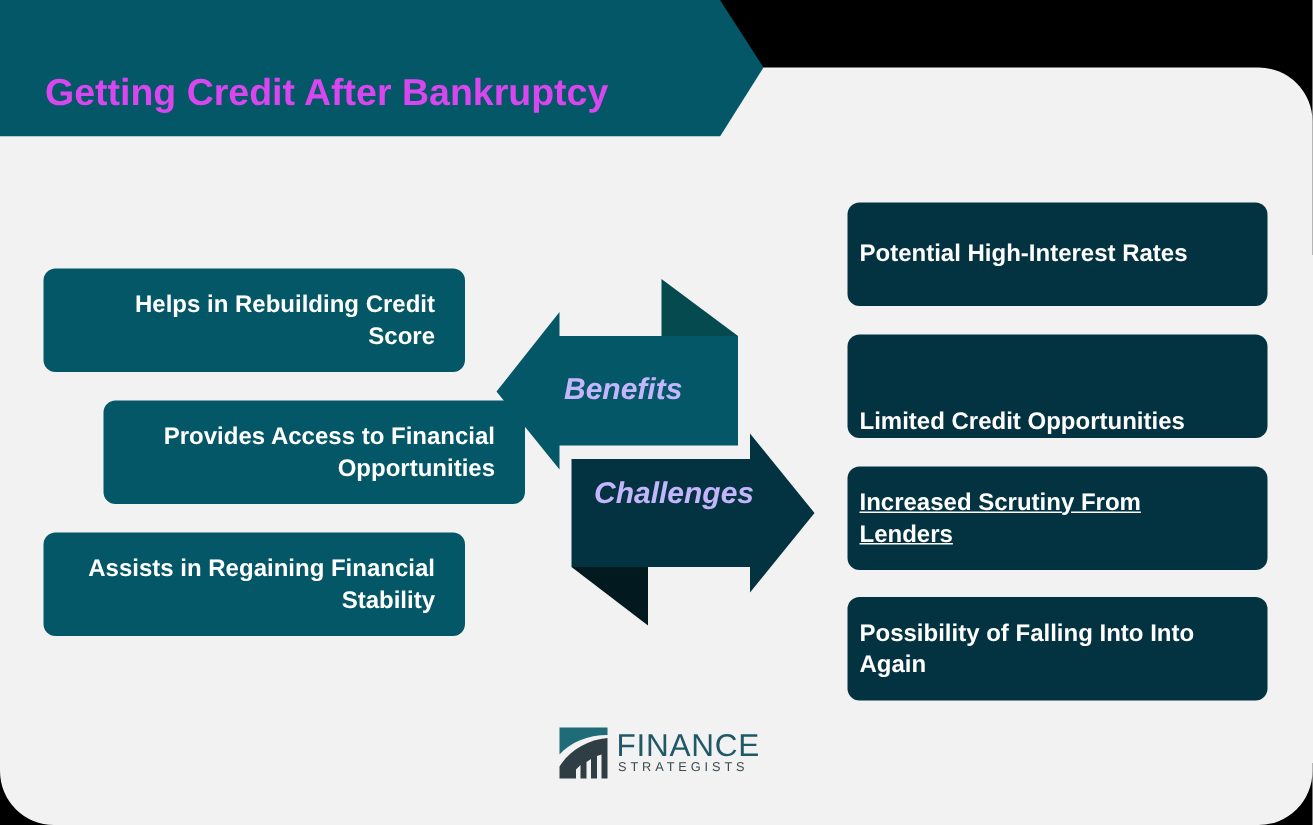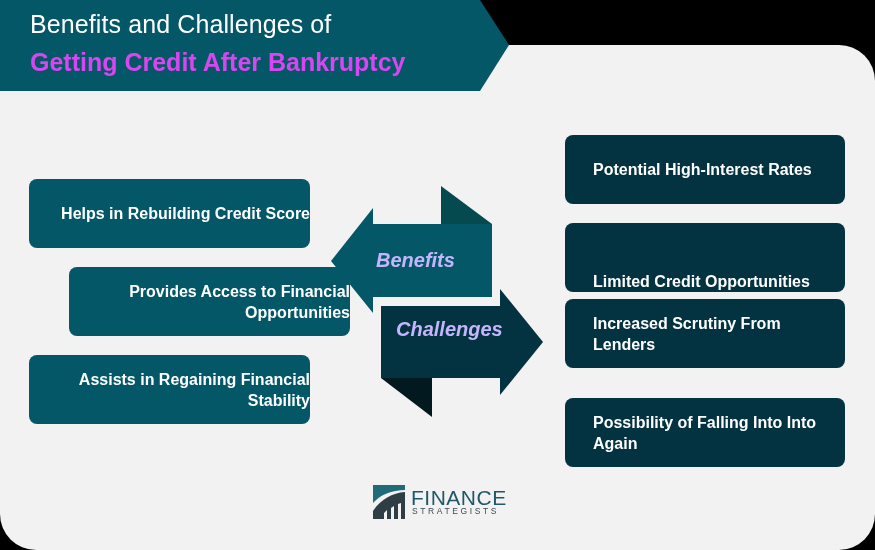--- a/index.html
+++ b/index.html
@@ -26,25 +26,25 @@
     position: absolute; left: 30px; top: 48px;
     color: #d946ef; font-size: 25px; font-weight: 700; white-space: nowrap;
   }
   .box {
     position: absolute; border-radius: 8px;
     color: #ffffff; font-weight: 700; font-size: 16px; line-height: 21px;
     box-sizing: border-box; display: flex; align-items: center;
   }
   .box.benefit {
     left: 29px; width: 281px; height: 69px; background: #035766;
-    justify-content: flex-end; text-align: right; padding-left: 20px;
+    justify-content: flex-end; text-align: right; padding-right: 20px; padding-left: 20px;
   }
   .box.challenge {
     left: 565px; width: 280px; height: 69px; background: #033340;
-    justify-content: flex-start; text-align: left; padding-left: 28px; padding-right: 20px;
+    justify-content: flex-start; text-align: left; padding-left: 8px; padding-right: 20px;
   }
   .box span { display: block; }
   .arrows { position: absolute; left: 0; top: 0; width: 875px; height: 550px; pointer-events: none; }
   .arrow-label {
     position: absolute; color: #c4b5fd; font-weight: 700; font-size: 20px; white-space: nowrap; font-style: italic;
   }
   .logo { position: absolute; left: 372px; top: 483px; width: 140px; height: 38px; }
   .logo-finance {
     position: absolute; left: 39px; top: 4px; color: #1f5866; font-size: 21px; font-weight: 400;
     letter-spacing: 0.5px; line-height: 21px;
@@ -56,41 +56,40 @@
 </style>
 </head>
 <body>
 
 <div class="panel"></div>
 
 <div class="title-banner">
   <svg width="510" height="91" viewBox="0 0 510 91">
     <polygon points="0,0 480,0 509,45 480,91 0,91" fill="#035766"></polygon>
   </svg>
-  <div class="title-line1">Benefits and Challenges of</div>
   <div class="title-line2">Getting Credit After Bankruptcy</div>
 </div>
 
 <div class="box benefit" style="top:179px;">
   <span>Helps in Rebuilding Credit Score</span>
 </div>
 <div class="box benefit" style="top:267px;margin-left:40px;">
   <span>Provides Access to Financial Opportunities</span>
 </div>
 <div class="box benefit" style="top:355px;">
   <span>Assists in Regaining Financial Stability</span>
 </div>
 
 <div class="box challenge" style="top:135px;">
   <span>Potential High-Interest Rates</span>
 </div>
 <div class="box challenge" style="top:223px;align-items:flex-end;">
   <span>Limited Credit Opportunities</span>
 </div>
-<div class="box challenge" style="top:299px;">
+<div class="box challenge" style="top:311px;text-decoration:underline;">
   <span>Increased Scrutiny From Lenders</span>
 </div>
 <div class="box challenge" style="top:398px;">
   <span>Possibility of Falling Into Into Again</span>
 </div>
 
 <svg class="arrows" width="875" height="550" viewBox="0 0 875 550">
 
   <polygon points="441,186 441,224 492,224" fill="#044a4f"></polygon>
 

